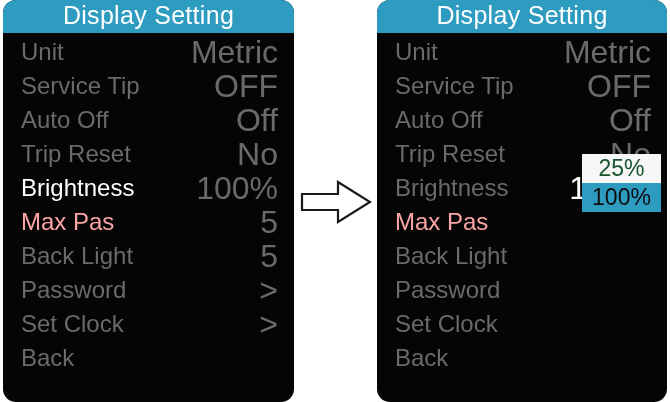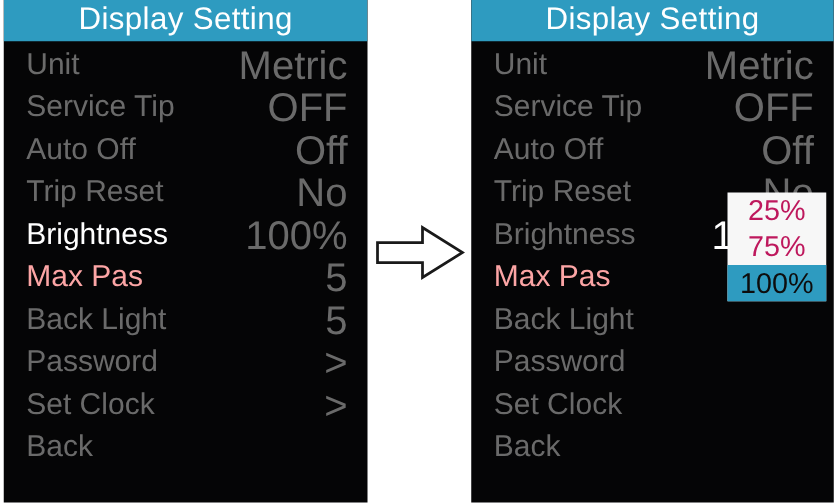--- a/index.html
+++ b/index.html
@@ -22,20 +22,21 @@
     background: #ffffff;
   }
 
   
   .panel {
     position: absolute;
     top: 0;
     height: 402px;
     background: #050506;
     overflow: hidden;
+    border-radius: 13px;
   }
   .panel-left  { left: 3px;   width: 291px; }
   .panel-right { left: 377px; width: 290px; }
 
   .panel-header {
     position: absolute;
     top: 0;
     left: 0;
     right: 0;
     height: 33px;
@@ -96,21 +97,21 @@
     background: #f7f7f7;
     border: 0;
     z-index: 5;
   }
   .dd-item {
     height: 29px;
     display: flex;
     align-items: center;
     justify-content: center;
     font-size: 23px;
-    color: #be185d;
+    color: #14532d;
     line-height: 1;
   }
   .dd-item.selected {
     background: #2e9bc0;
     color: #0d0d0d;
   }
 
   
   .arrow-wrap {
     position: absolute;
@@ -222,18 +223,17 @@
           <span class="value dim"></span>
         </div>
         <div class="row">
           <span class="label dim">Back</span>
           <span class="value dim"></span>
         </div>
       </div>
 
     <div class="dropdown" id="dropdown-right">
         <div class="dd-item">25%</div>
-        <div class="dd-item">75%</div>
         <div class="dd-item selected">100%</div>
       </div>
   </div>
 
 </div>
 
 </body></html>

